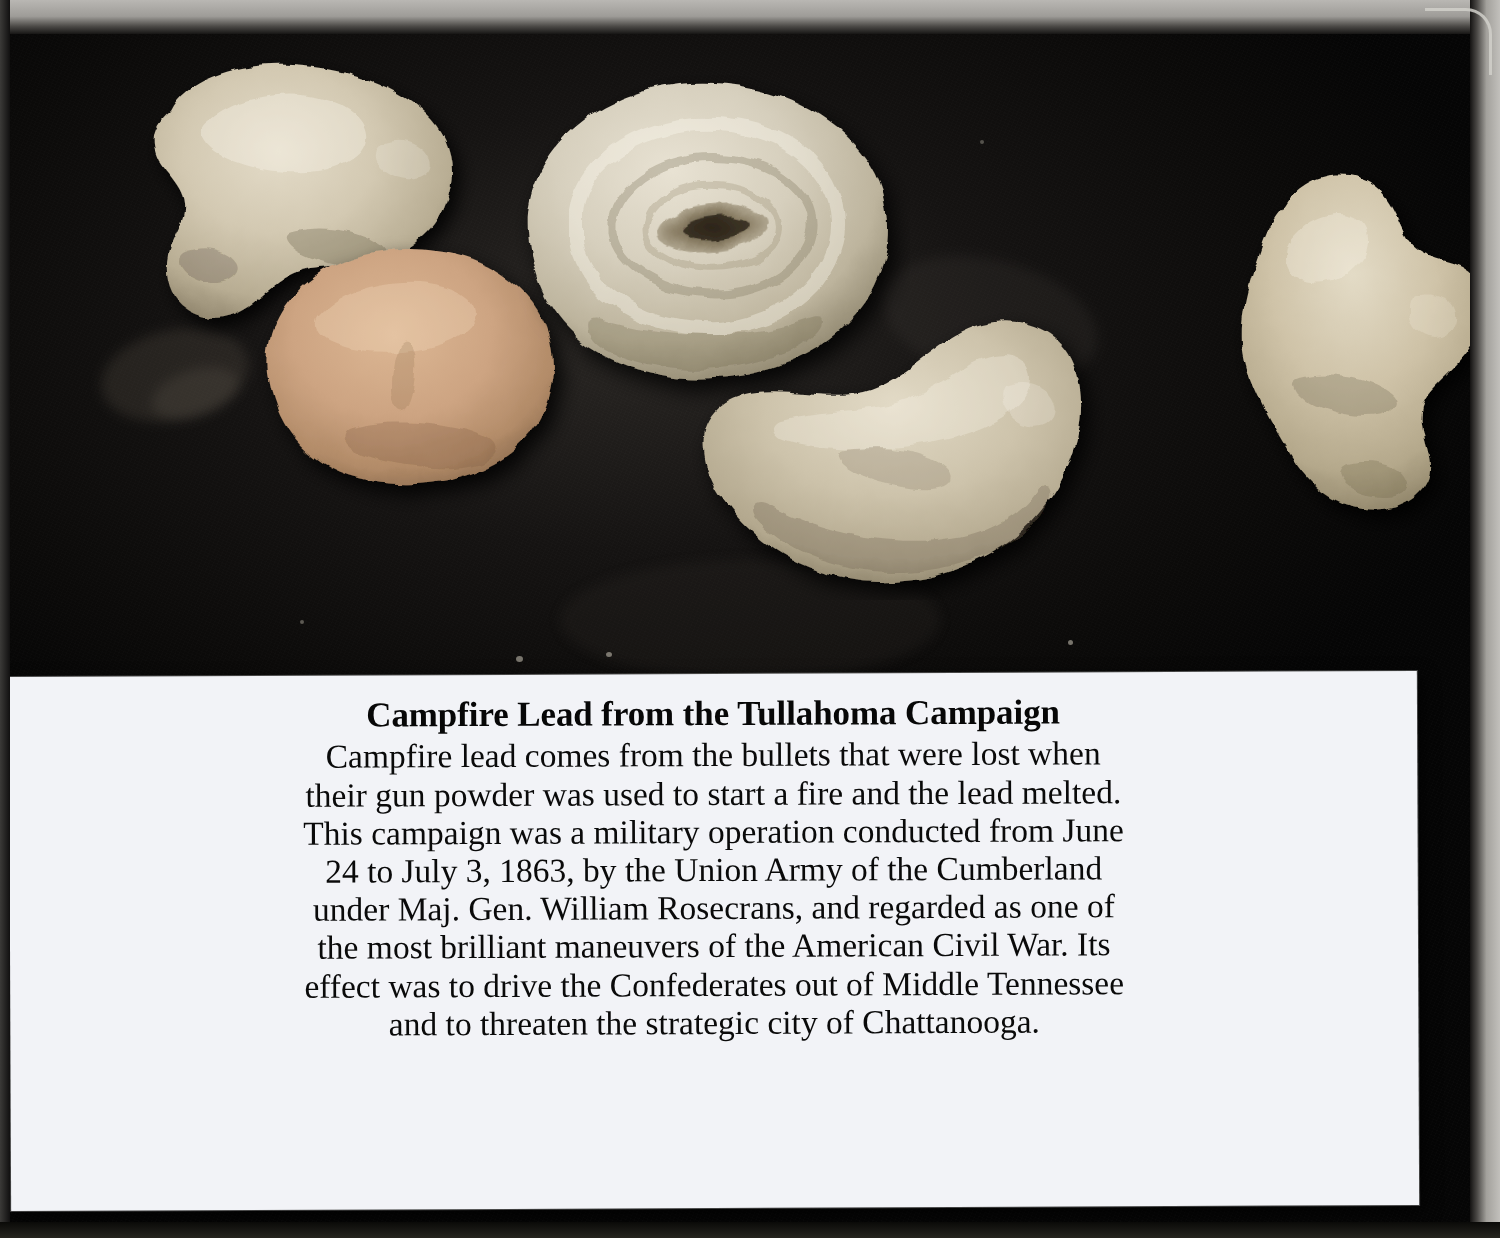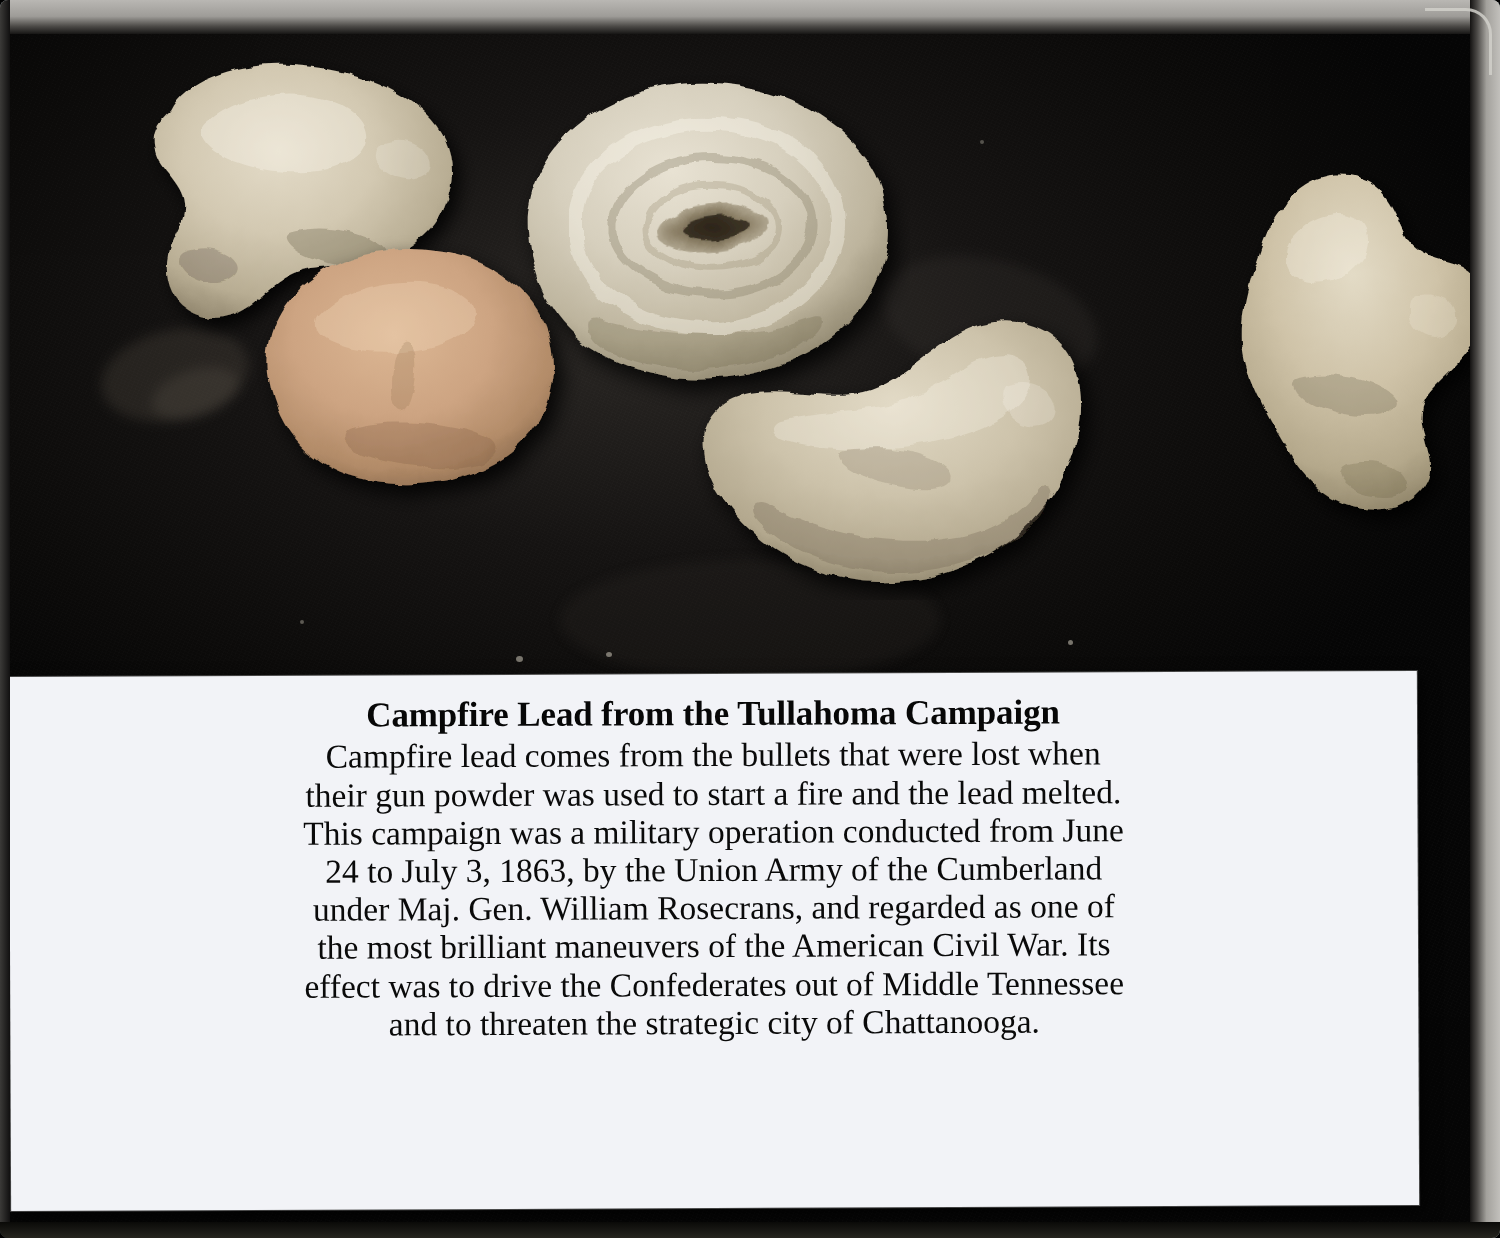--- a/index.html
+++ b/index.html
@@ -13,21 +13,20 @@
     overflow: hidden;
     font-family: "Liberation Serif", serif;
   }
 
   #scene {
     position: relative;
     width: 1500px;
     height: 1238px;
     background: #0c4a6e;
     overflow: hidden;
-    border-radius: 8px;
   }
 
   
   .case-outer {
     position: absolute;
     left: 0;
     top: 0;
     width: 1500px;
     height: 1238px;
     background:

